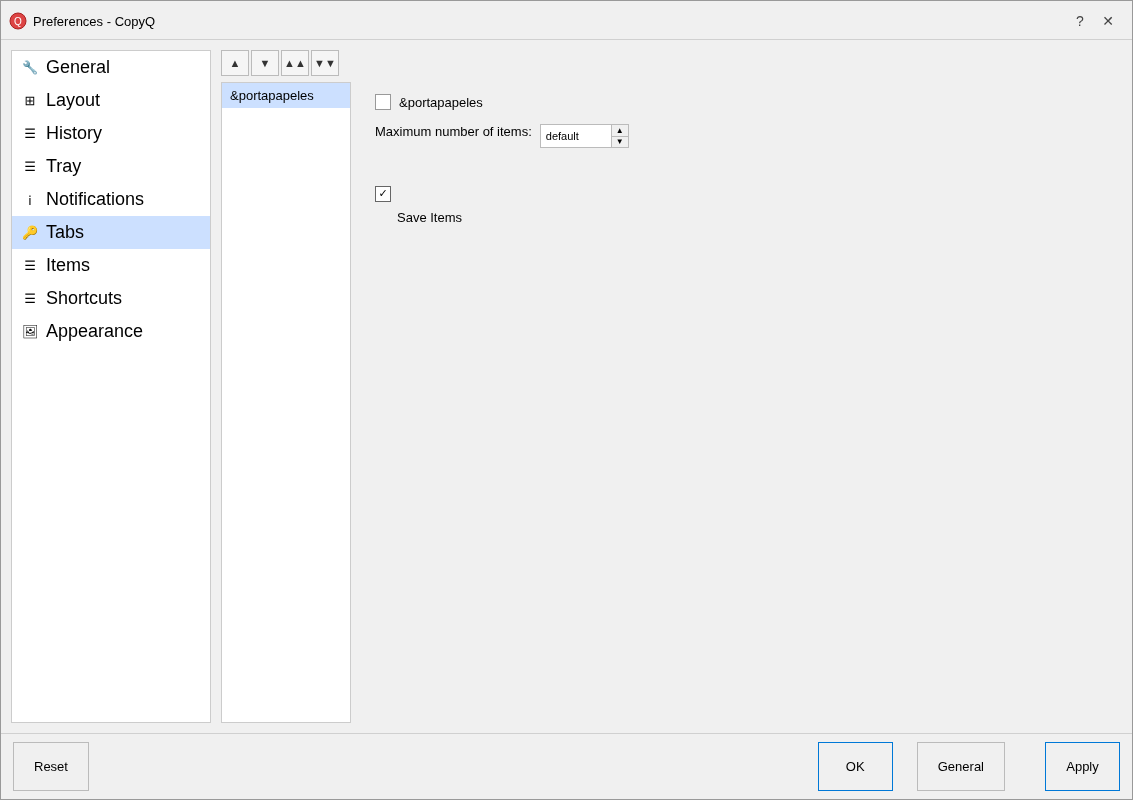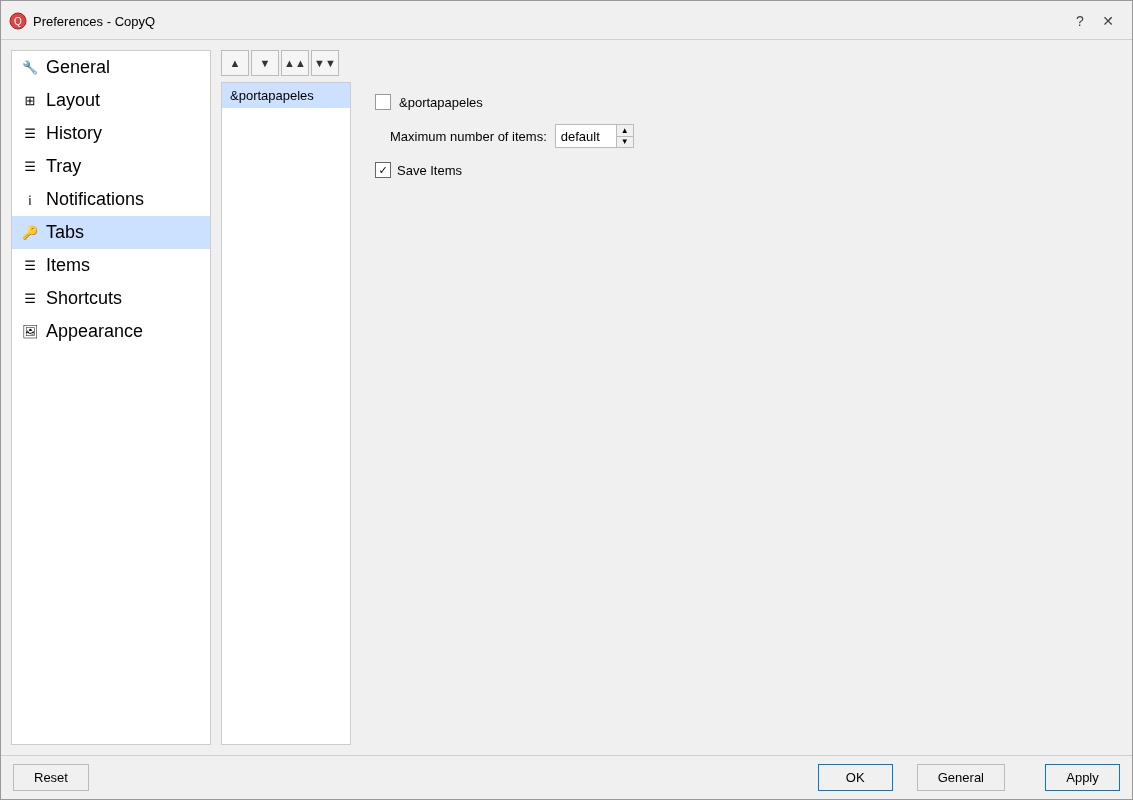--- a/index.html
+++ b/index.html
@@ -158,36 +158,35 @@
       border: 1px solid #999;
       background: #fff;
       flex-shrink: 0;
     }
     .tab-name-label {
       font-size: 13px;
       color: #000;
     }
     .max-items-row {
       display: flex;
-      align-items: center;
-      gap: 8px;
-      margin-left: 15px;
+      align-items: flex-start;
+      gap: 8px;
     }
     .max-items-label { font-size: 13px; }
     .spinbox {
       display: flex;
       align-items: stretch;
       border: 1px solid #bbb;
       background: #fff;
     }
     .spinbox-input {
-      width: 60px;
+      width: 70px;
       border: none;
       padding: 2px 5px;
-      font-size: 13px;
+      font-size: 11px;
       outline: none;
       background: #fff;
     }
     .spinbox-buttons {
       display: flex;
       flex-direction: column;
       border-left: 1px solid #bbb;
     }
     .spin-btn {
       width: 16px;
@@ -216,37 +215,37 @@
       align-items: center;
       justify-content: center;
       flex-shrink: 0;
       cursor: pointer;
     }
     .checkbox-checked::after {
       content: '✓';
       font-size: 11px;
       color: #000;
     }
-    .save-items-label { font-size: 13px; }
+    .save-items-label { font-size: 13px; margin-top: 48px; }
     .bottom-bar {
       display: flex;
       align-items: center;
       justify-content: space-between;
       padding: 8px 12px;
       border-top: 1px solid #d0d0d0;
       flex-shrink: 0;
     }
     .bottom-left {}
     .bottom-right {
       display: flex;
       gap: 24px;
       border-radius: 10px;
     }
     .dialog-btn {
-      padding: 5px 20px;
+      padding: 16px 20px;
       font-size: 13px;
       background: #f0f0f0;
       border: 1px solid #bbb;
       cursor: pointer;
       min-width: 75px;
       text-align: center;
     }
     .dialog-btn.apply {
       border: 1px solid #0078d7;
       background: #f0f0f0;

